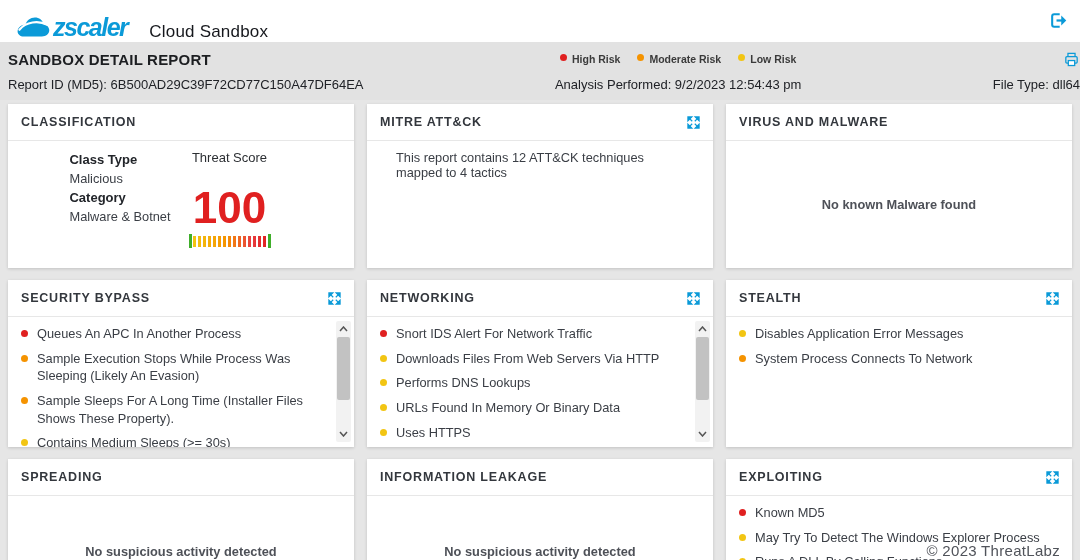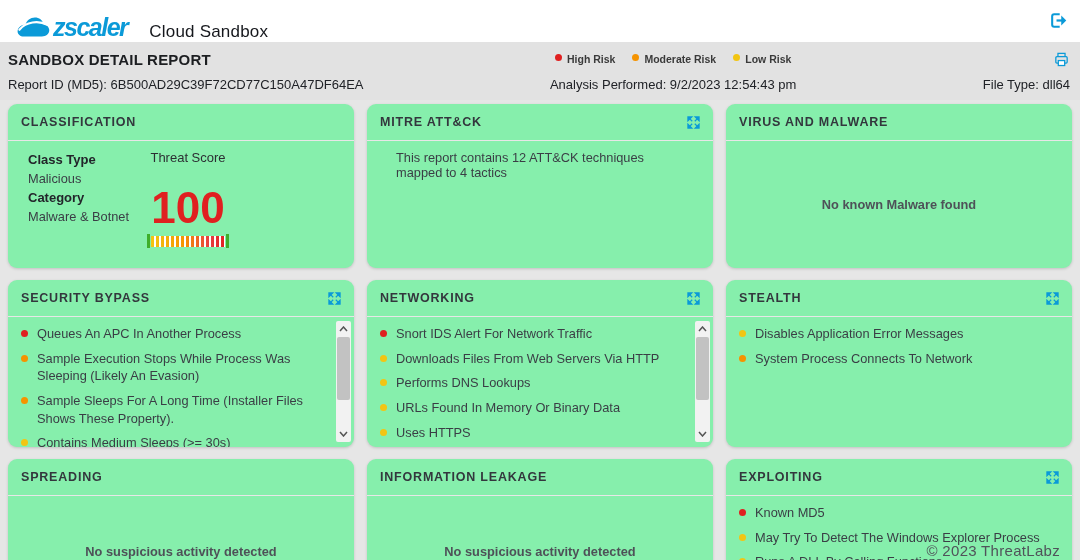--- a/index.html
+++ b/index.html
@@ -7,46 +7,46 @@
   body{font-family:"Liberation Sans","DejaVu Sans",sans-serif;background:#e6e6e6;position:relative}
 
   
   .topbar{height:42px;background:#fff;display:flex;align-items:flex-end;padding:0 14px;position:relative}
   .brand{display:flex;align-items:center;gap:3px}
   .brand-text{font-size:25px;font-weight:bold;font-style:italic;color:#0b9ad8;letter-spacing:-1.5px}
   .app-title{font-size:17px;color:#16181d;margin-left:22px;font-weight:400;letter-spacing:.2px}
   .logout-btn{position:absolute;right:12px;top:11px;cursor:pointer;line-height:0}
 
   
-  .infobar{height:58px;background:#e2e2e2;display:flex;justify-content:space-between;padding:9px 10px 8px 8px}
+  .infobar{height:58px;background:#e2e2e2;display:flex;justify-content:space-between;padding:9px 0 8px 8px}
   .info-left,.info-center,.info-right{display:flex;flex-direction:column;justify-content:space-between}
   .info-center{align-items:center}
   .info-right{align-items:flex-end}
   .report-title{font-size:15px;font-weight:700;color:#1c1e21;letter-spacing:.2px}
   .report-id,.analysis,.file-type{font-size:13px;color:#202227;font-weight:500}
   .legend{display:flex;gap:17px;margin-top:3px;list-style:none}
   .legend .bullet-item{display:flex;align-items:flex-start;gap:5px;font-size:10.5px;font-weight:700;color:#3a3a3a;margin:0;line-height:1}
   .legend .dot{width:7px;height:7px;border-radius:50%;flex:0 0 7px;margin-top:0}
   .print-btn{cursor:pointer;line-height:0}
 
   
   .grid{display:grid;grid-template-columns:1fr 1fr 1fr;grid-template-rows:164px 167px 170px;gap:12px 13px;padding:4px 8px 0}
-  .card{background:#86efac;border-radius:9px;box-shadow:0 1px 3px rgba(0,0,0,.16);overflow:hidden;position:relative}
+  .card{background:#ffffff;border-radius:0;box-shadow:0 1px 3px rgba(0,0,0,.16);overflow:hidden;position:relative}
   .card-header{height:37px;display:flex;align-items:center;justify-content:space-between;padding:0 13px;border-bottom:1px solid #e7e7e7}
   .card-title{font-size:12.5px;font-weight:700;color:#33373d;letter-spacing:.8px}
   .expand-btn{cursor:pointer;line-height:0}
   .card-body{padding:9px 29px;font-size:12.8px;color:#3a3e45}
 
   
   ul.bullets{list-style:none;padding:8px 30px 0 13px;font-size:12.8px;color:#3a3e45}
   .bullets .bullet-item{display:flex;gap:9px;margin-bottom:7px;line-height:1.38}
   .bullets .dot{flex:0 0 7px;width:7px;height:7px;border-radius:50%;margin-top:5px}
 
   
-  .class-grid{display:flex;justify-content:flex-start;padding:9px 20px}
+  .class-grid{display:flex;justify-content:center;padding:9px 4px}
   .class-left div{line-height:19px}
   .label-bold{font-weight:700;color:#22252a;font-size:13px}
   .value{font-size:12.8px;color:#3a3e45}
   .score-col{width:122px;text-align:center;padding-right:4px}
   .score-label{font-size:13px;color:#2c2f33;font-weight:500}
   .score-value{font-size:44px;color:#e02020;font-weight:700;line-height:1.12;margin-top:18px}
   .gauge{display:flex;align-items:center;justify-content:center;gap:1px;margin-top:2px}
   .cap{width:3px;height:14px;background:#3fae2a}
   .stripes{width:74px;height:11px;position:relative;background:linear-gradient(90deg,#f2c513,#f59300 45%,#e84040 78%,#e02020)}
   .stripes::after{content:"";position:absolute;inset:0;background:repeating-linear-gradient(90deg,transparent 0 3px,#fff 3px 5px)}

